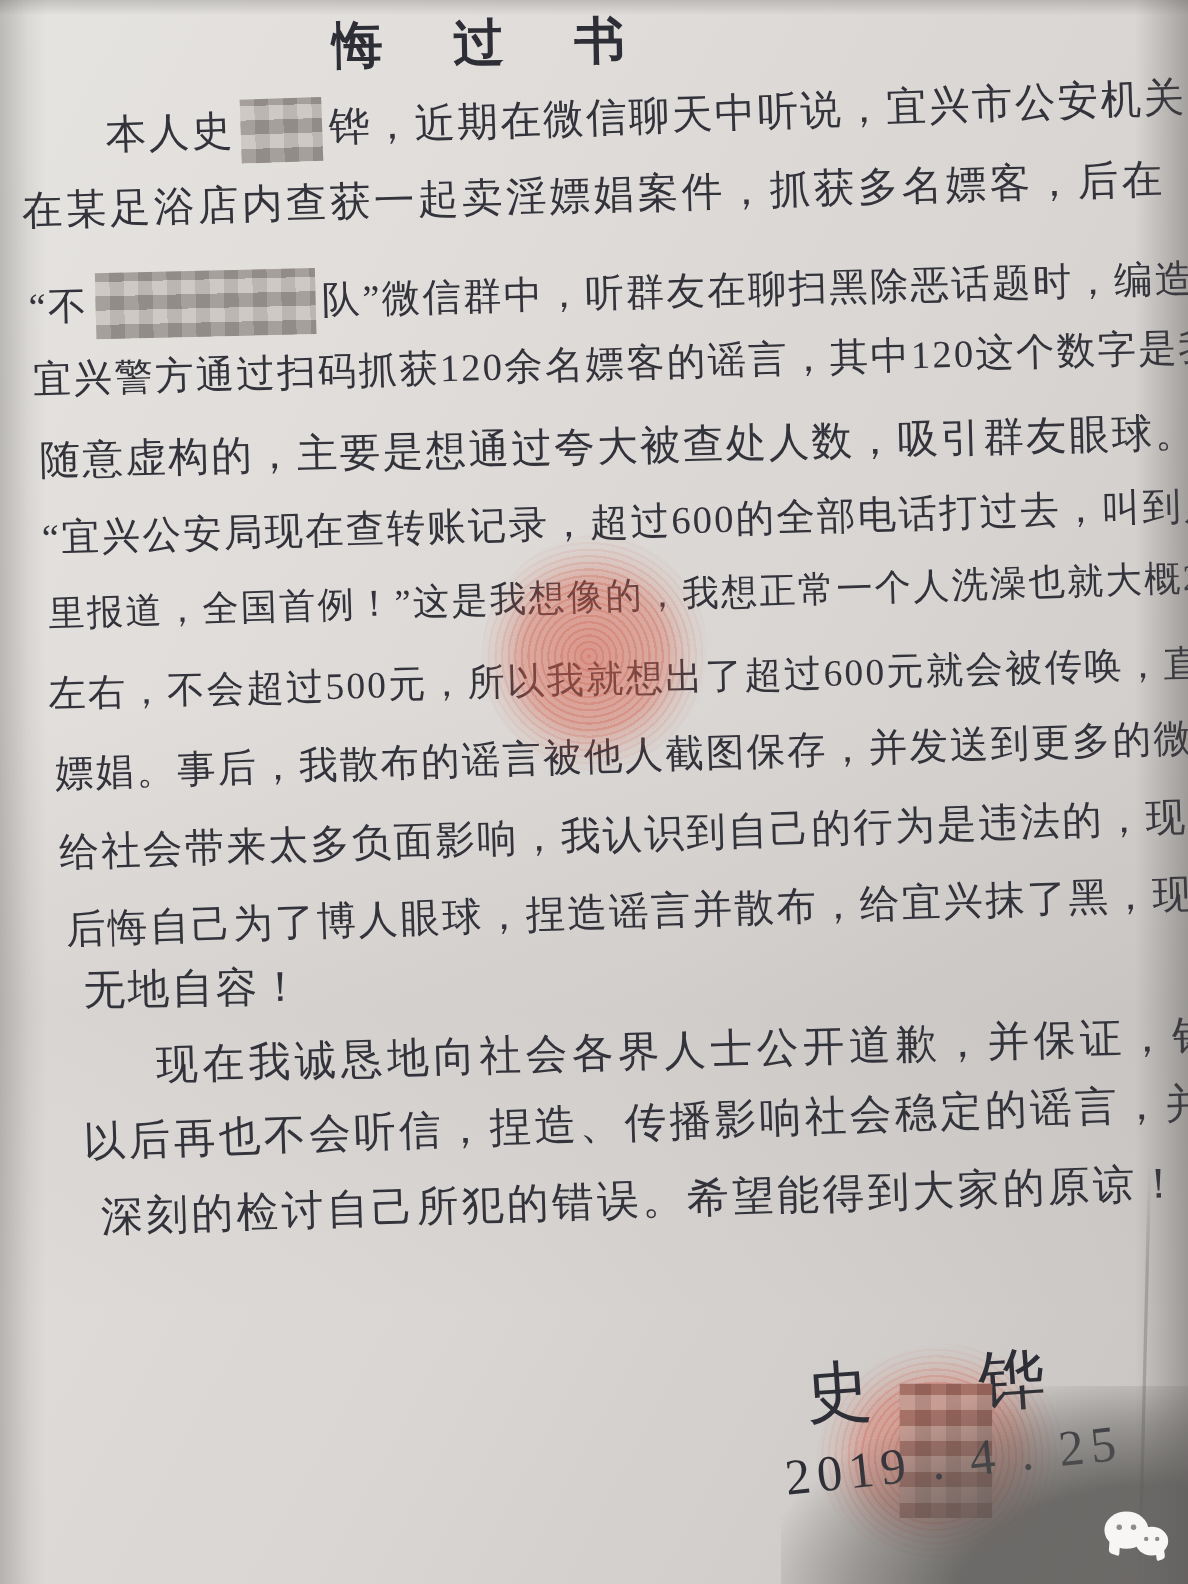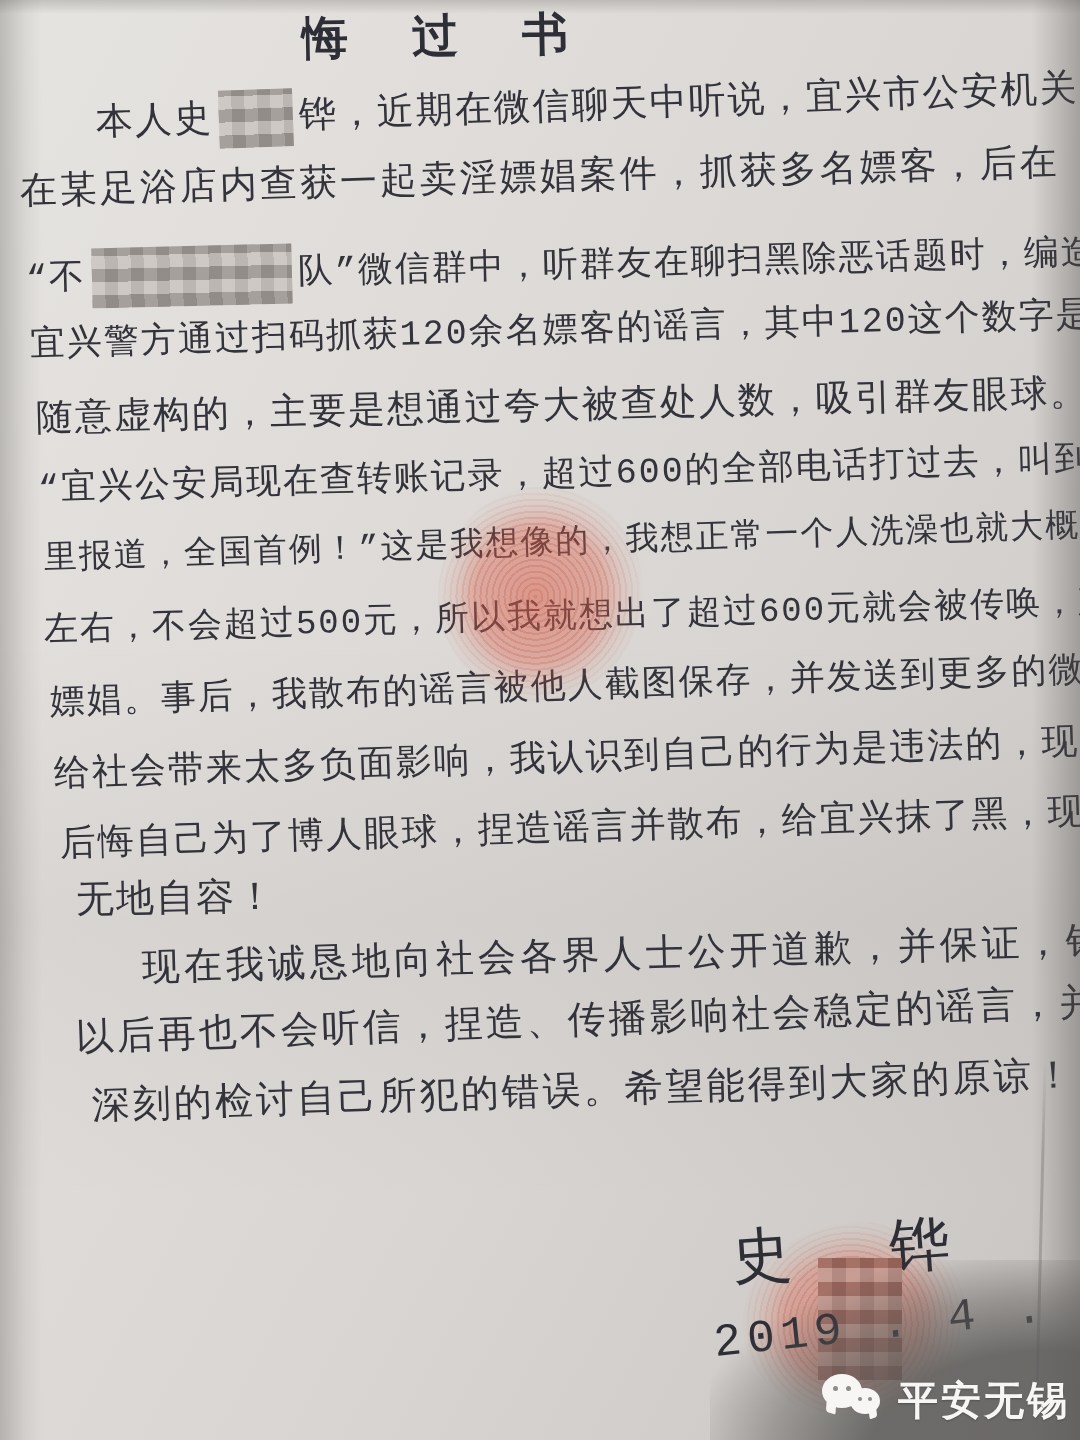--- a/index.html
+++ b/index.html
@@ -3,21 +3,21 @@
 <meta charset="utf-8">
 <style>
   html,body{margin:0;padding:0;background:#777;}
   #page{
     position:relative;
     width:1080px;height:1440px;
     margin:0 auto;
     overflow:hidden;
     background:
       linear-gradient(118deg, #e6e4e1 0%, #dfdcd9 30%, #d8d5d2 58%, #cfccc9 82%, #c6c3c0 100%);
-    font-family:Liberation Mono, monospace;
+    font-family:Liberation Serif, serif;
   }
   
   .shade{position:absolute;pointer-events:none;}
   .shade-left{left:0;top:0;width:42px;height:100%;
     background:linear-gradient(90deg, rgba(40,38,36,.22), rgba(40,38,36,.06) 60%, transparent);}
   .shade-top{left:0;top:0;width:100%;height:14px;
     background:linear-gradient(180deg, rgba(40,38,36,.18), transparent);}
   .shade-right{right:0;top:0;width:48px;height:100%;
     background:linear-gradient(90deg, transparent, rgba(80,78,76,.20) 55%, rgba(80,78,76,.38));}
   .paper-edge{right:38px;top:1060px;width:3px;height:380px;
@@ -137,16 +137,15 @@
     <div class="wechat-icon">
       <div class="wc-big">
         <span class="wc-eye" style="left:11px;top:12px;"></span>
         <span class="wc-eye" style="left:24px;top:12px;"></span>
       </div>
       <div class="wc-small">
         <span class="wc-eye" style="left:8px;top:9px;width:4px;height:4px;"></span>
         <span class="wc-eye" style="left:18px;top:9px;width:4px;height:4px;"></span>
       </div>
     </div>
-    <div class="wm-text">平安无锡</div>
   </div>
 
 </div>
 
 </body></html>

